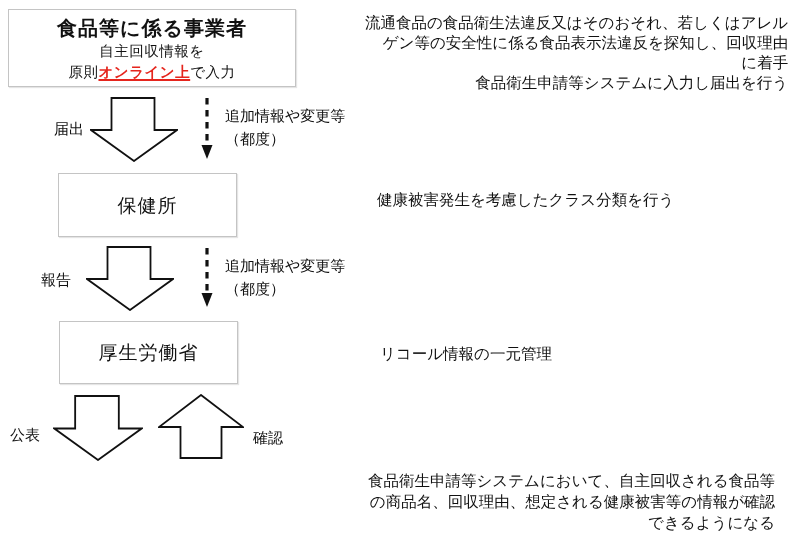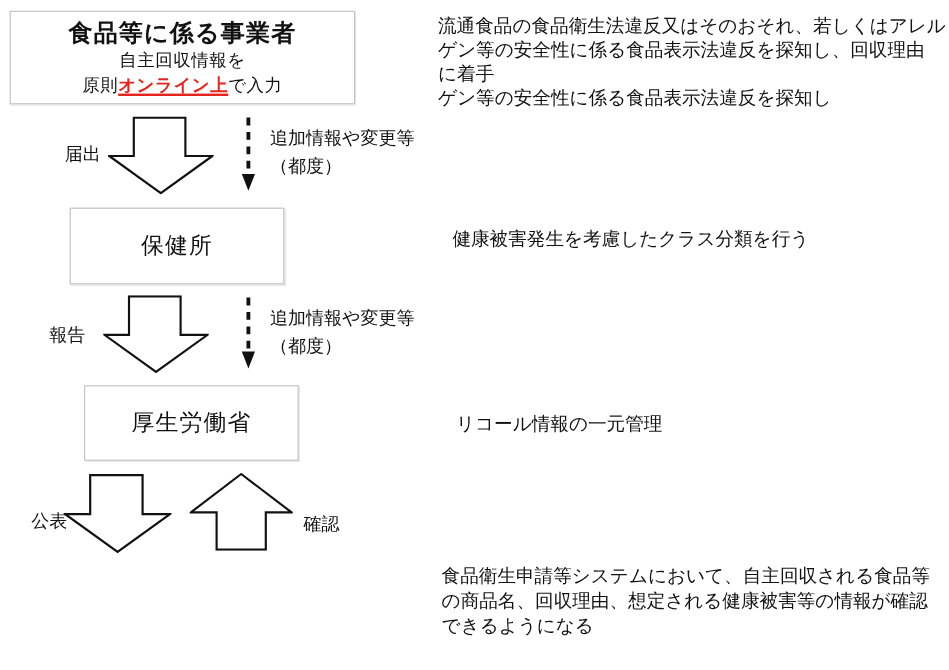--- a/index.html
+++ b/index.html
@@ -23,21 +23,21 @@
     text-decoration:underline;
     text-decoration-color:#e5251d;
     text-decoration-thickness:1.5px;
     text-underline-offset:2px;
     font-weight:bold;
   }
   .flow-label { position:absolute; font-size:15px; line-height:16px; color:#111; white-space:nowrap; }
   .dash-note  { position:absolute; font-size:15px; line-height:23px; color:#111; white-space:nowrap; }
   .dash-note span { display:block; }
   .ann  { position:absolute; font-size:15.5px; line-height:20px; color:#111; white-space:nowrap; }
-  .ann span { display:block; }
+  .ann span { display:block;text-align:right; }
   .ann.tall { line-height:21px; }
   .arrow-svg, .dash-svg { position:absolute; display:block; }
 </style>
 </head>
 <body>
 
 <div class="stage">
 
   <div class="box" style="left:8px; top:9px; width:288px; height:78px;">
     <div class="b1-title">食品等に係る事業者</div>
@@ -70,40 +70,40 @@
 
   <svg class="dash-svg" style="left:200px; top:246px;" width="14" height="64" viewBox="0 0 14 64">
     <line x1="7" y1="2" x2="7" y2="48" stroke="#111" stroke-width="3.2" stroke-dasharray="6.5 5.5"></line>
     <polygon points="1.5,47 12.5,47 7,61" fill="#111"></polygon>
   </svg>
   <div class="dash-note" style="left:225px; top:254px;">
     <span>追加情報や変更等</span>
     <span>（都度）</span>
   </div>
 
-  <div class="box" style="left:59px; top:321px; width:179px; height:63px;margin-left:11px;">
+  <div class="box" style="left:59px; top:321px; width:179px; height:63px;">
     <div class="box-main">厚生労働省</div>
   </div>
 
   <svg class="arrow-svg" style="left:53px; top:395px;" width="90" height="66" viewBox="0 0 88 65">
     <polygon points="21.5,1 64.5,1 64.5,33 87,33 44,64 1,33 21.5,33" fill="#ffffff" stroke="#111" stroke-width="1.8" stroke-linejoin="miter"></polygon>
   </svg>
-  <div class="flow-label" style="left:26px; top:427px;">公表</div>
+  <div class="flow-label" style="left:10px; top:427px;">公表</div>
 
   <svg class="arrow-svg" style="left:158px; top:394px;" width="86" height="65" viewBox="0 0 86 65">
     <polygon points="43,1 85,33 63.5,33 63.5,64 22.5,64 22.5,33 1,33" fill="#ffffff" stroke="#111" stroke-width="1.8" stroke-linejoin="miter"></polygon>
   </svg>
   <div class="flow-label" style="left:253px; top:430px;">確認</div>
 
 
   <div class="ann" style="left:365px; top:13px;">
     <span>流通食品の食品衛生法違反又はそのおそれ、若しくはアレル</span>
     <span>ゲン等の安全性に係る食品表示法違反を探知し、回収理由</span>
     <span>に着手</span>
-    <span>ゲン等の安全性に係る食品表示法違反を探知し</span>
+    <span>食品衛生申請等システムに入力し届出を行う</span>
   </div>
 
   <div class="ann" style="left:377px; top:190px;">
     <span>健康被害発生を考慮したクラス分類を行う</span>
   </div>
 
   <div class="ann" style="left:380px; top:344px;">
     <span>リコール情報の一元管理</span>
   </div>
 

